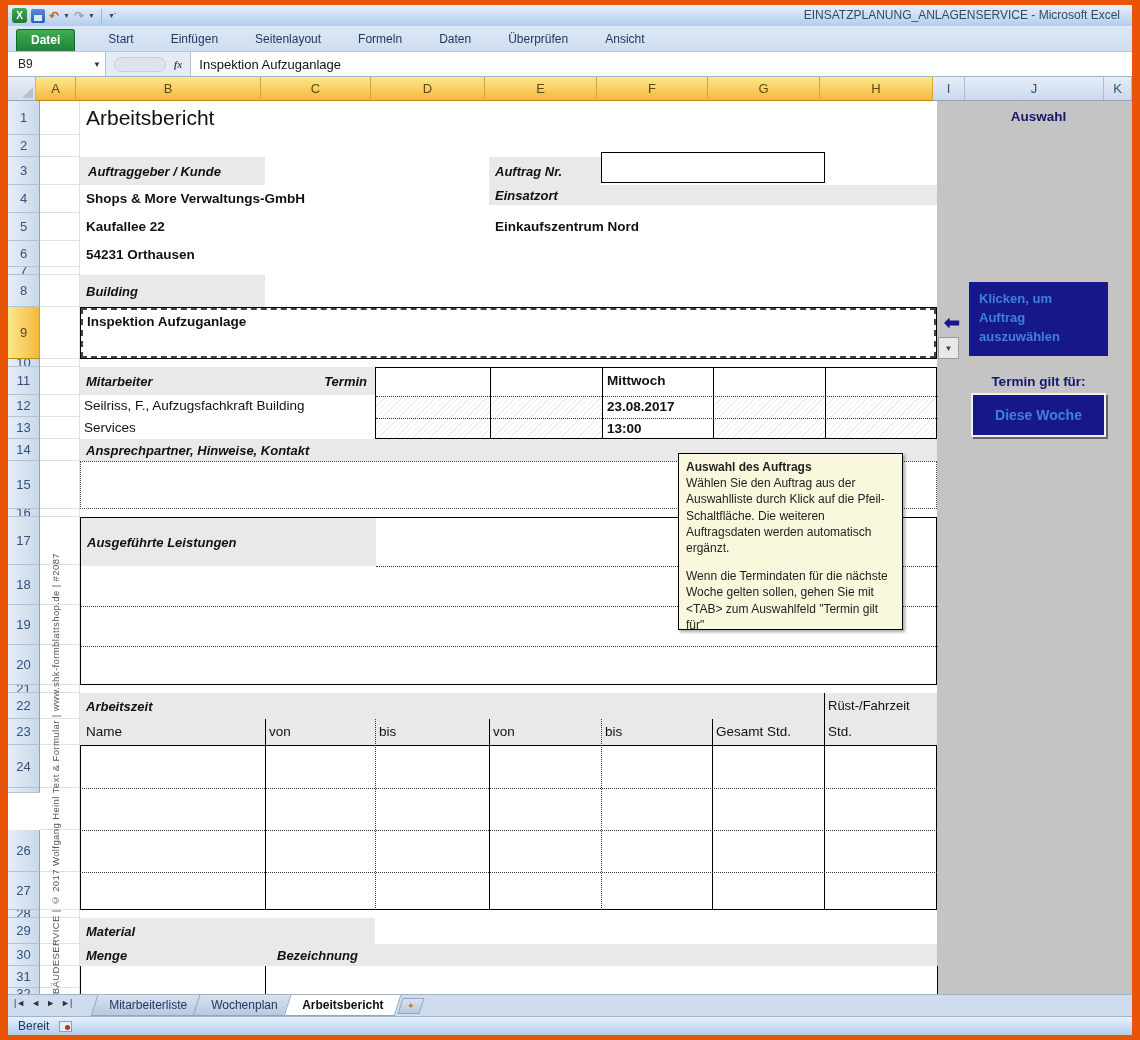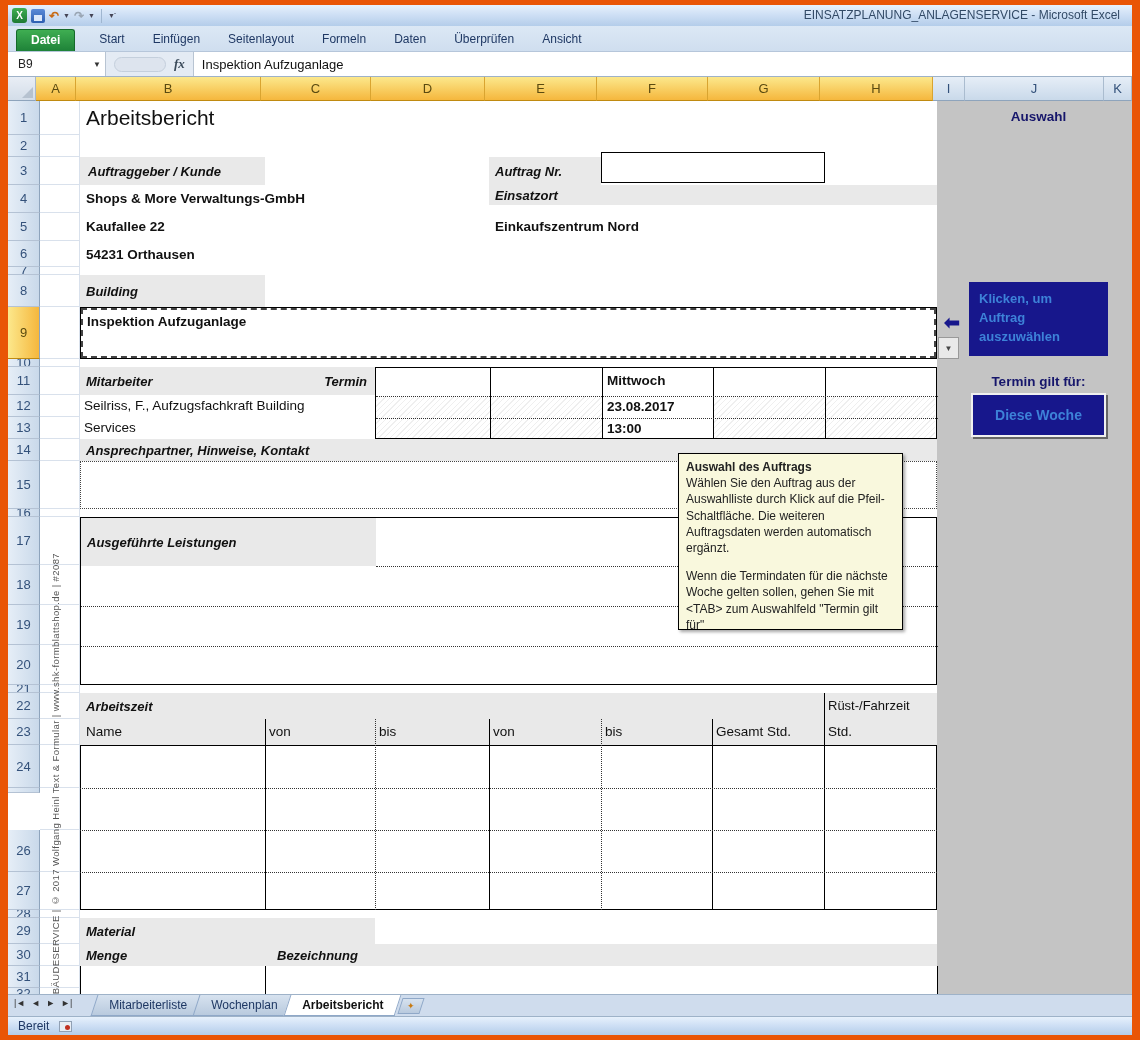--- a/index.html
+++ b/index.html
@@ -14,31 +14,31 @@
   .logo { width:15px; height:15px; background:linear-gradient(#3fae52,#1d7a34); border-radius:3px; color:#fff; font-size:10px; font-weight:bold; text-align:center; line-height:15px; }
   .floppy { width:14px; height:14px; background:linear-gradient(#5a8ad8,#2d5fb0); border-radius:2px; position:relative; }
   .floppy::after { content:""; position:absolute; left:3px; top:6px; width:8px; height:6px; background:#dce8fa; }
   .undo { color:#c86a14; font-size:13px; font-weight:bold; }
   .redo { color:#9aa6b4; font-size:13px; font-weight:bold; }
   .mini-arrow { font-size:7px; color:#445; }
   .qat-sep { width:1px; height:14px; background:#9fb6d0; margin:0 2px; }
   .win-title { position:absolute; right:12px; top:3px; font-size:12px; color:#324a66; white-space:nowrap; }
 
   
-  .ribbonbar { height:26px; background:linear-gradient(#dcE8f5,#cfdeef); display:flex; align-items:flex-end; padding-left:8px; gap:0; flex:0 0 auto; border-bottom:1px solid #b6c6da; }
+  .ribbonbar { height:26px; background:linear-gradient(#dcE8f5,#cfdeef); display:flex; align-items:flex-end; padding-left:8px; gap:9px; flex:0 0 auto; border-bottom:1px solid #b6c6da; }
   .file-tab { background:linear-gradient(#3fae52,#1e8238); color:#fff; font-size:12px; font-weight:bold; padding:3px 14px 4px 14px; border-radius:3px 3px 0 0; margin-right:10px; border:1px solid #156a2a; border-bottom:none; }
   .rtab { font-size:12px; color:#1f3864; padding:4px 14px 5px 14px; }
 
   
   .fbar { height:25px; background:#e4ebf4; display:flex; align-items:stretch; border-bottom:1px solid #9eb2c8; flex:0 0 auto; }
   .namebox { width:98px; background:#fff; border-right:1px solid #b8c4d2; display:flex; align-items:center; justify-content:space-between; padding:0 4px 0 10px; font-size:12px; color:#222; }
   .namebox .chev { font-size:8px; color:#333; }
   .fx-zone { display:flex; align-items:center; gap:8px; padding:0 8px; }
   .pill { width:52px; height:15px; border-radius:8px; background:#dde4ee; border:1px solid #c4cfdc; }
-  .fx { font-size:13px; font-style:italic; font-family:"Liberation Serif",serif; font-weight:bold; color:#3a4a5a; }
+  .fx { font-size:10px; font-style:italic; font-family:"Liberation Serif",serif; font-weight:bold; color:#3a4a5a; }
   .fvalue { flex:1; background:#fff; border-left:1px solid #b8c4d2; font-size:13px; color:#111; display:flex; align-items:center; padding-left:8px; }
 
   
   .sheet { flex:1 1 auto; position:relative; background:#fff; overflow:hidden; }
   .chrow { height:24px; display:flex; background:#eef2f7; }
   .corner { width:32px; height:24px; background:linear-gradient(#e9eef5,#d3dde9); border-right:1px solid #a9b8cb; border-bottom:1px solid #8ea4bc; position:relative; }
   .corner::after { content:""; position:absolute; right:2px; bottom:2px; border-left:11px solid transparent; border-bottom:11px solid #b6c2d0; }
   .colhdr { height:24px; font-size:13px; color:#33517a; text-align:center; line-height:24px; background:linear-gradient(#e6eef7,#c9d9ea); border-right:1px solid #aabccf; border-bottom:1px solid #8ea4bc; overflow:hidden; }
   .colhdr.gold { background:linear-gradient(#fce88c,#f5b73d); color:#5a4a10; border-right:1px solid #d9a430; border-bottom:1px solid #c08a10; }
   .gridarea { position:absolute; left:0; top:24px; right:0; bottom:0; overflow:hidden; }

